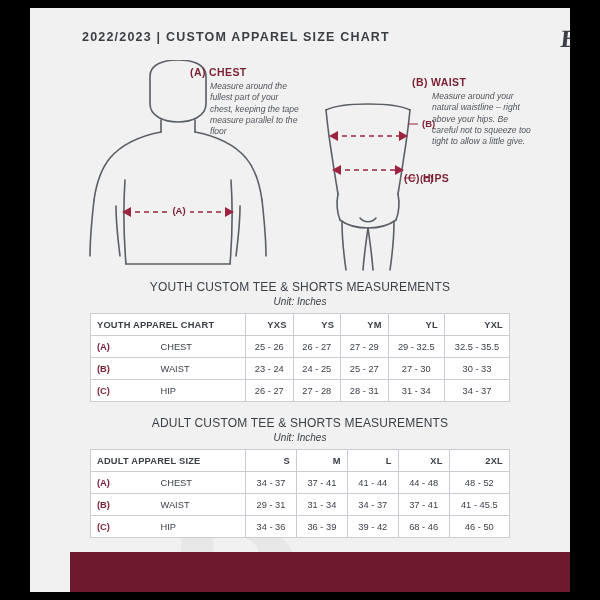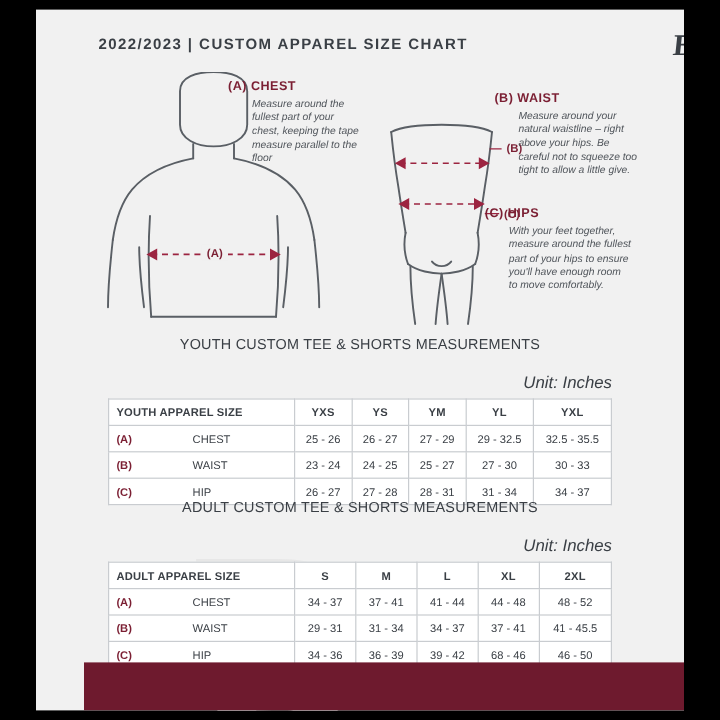--- a/index.html
+++ b/index.html
@@ -131,25 +131,25 @@
   #adult-block { top: 408px; }
 
   .tbl-title {
     text-align: center;
     font-size: 12px;
     font-weight: normal;
     color: #3a3f45;
     letter-spacing: .2px;
   }
   .tbl-unit {
-    text-align: right;
-    font-size: 14px;
+    text-align: center;
+    font-size: 10px;
     font-style: italic;
     color: #3a3f45;
-    margin-top: 16px;
+    margin-top: 2px;
     margin-bottom: 6px;
   }
   table {
     border-collapse: collapse;
     width: 420px;
     background: #ffffff;
   }
   th, td {
     border: 1px solid #c9ccd0;
     height: 21px;
@@ -160,20 +160,21 @@
     font-weight: normal;
   }
   th.rowhead, td.rowhead {
     text-align: left;
     width: 142px;
     font-size: 9.3px;
   }
   th {
     font-weight: bold;
     letter-spacing: .2px;
+    text-align: right;
   }
   .lbl {
     color: #7b1f33;
     font-weight: bold;
   }
   .lbl-rest { color:#3a3f45; font-weight: normal; margin-left: 48px; }
 </style>
 </head>
 <body>
 
@@ -258,31 +259,30 @@
       <div class="note" id="note-chest">
         <div class="note-title">(A) CHEST</div>
         <div class="note-body">Measure around the fullest part of your chest, keeping the tape measure parallel to the floor</div>
       </div>
       <div class="note" id="note-waist">
         <div class="note-title">(B) WAIST</div>
         <div class="note-body">Measure around your natural waistline – right above your hips. Be careful not to squeeze too tight to allow a little give.</div>
       </div>
       <div class="note" id="note-hips">
         <div class="note-title">(C) HIPS</div>
-        <div class="note-body">With your feet together, measure around the fullest part of your hips to ensure you'll have enough room to move comfortably.</div>
       </div>
     </div>
 
     <div class="tbl-block" id="youth-block">
       <div class="tbl-title">YOUTH CUSTOM TEE &amp; SHORTS MEASUREMENTS</div>
       <div class="tbl-unit">Unit: Inches</div>
       <table>
         <thead>
           <tr>
-            <th class="rowhead">YOUTH APPAREL SIZE</th>
+            <th class="rowhead">YOUTH APPAREL CHART</th>
             <th>YXS</th>
             <th>YS</th>
             <th>YM</th>
             <th>YL</th>
             <th>YXL</th>
           </tr>
         </thead>
         <tbody>
           <tr>
             <td class="rowhead"><span class="lbl">(A)</span><span class="lbl-rest"> CHEST</span></td>

